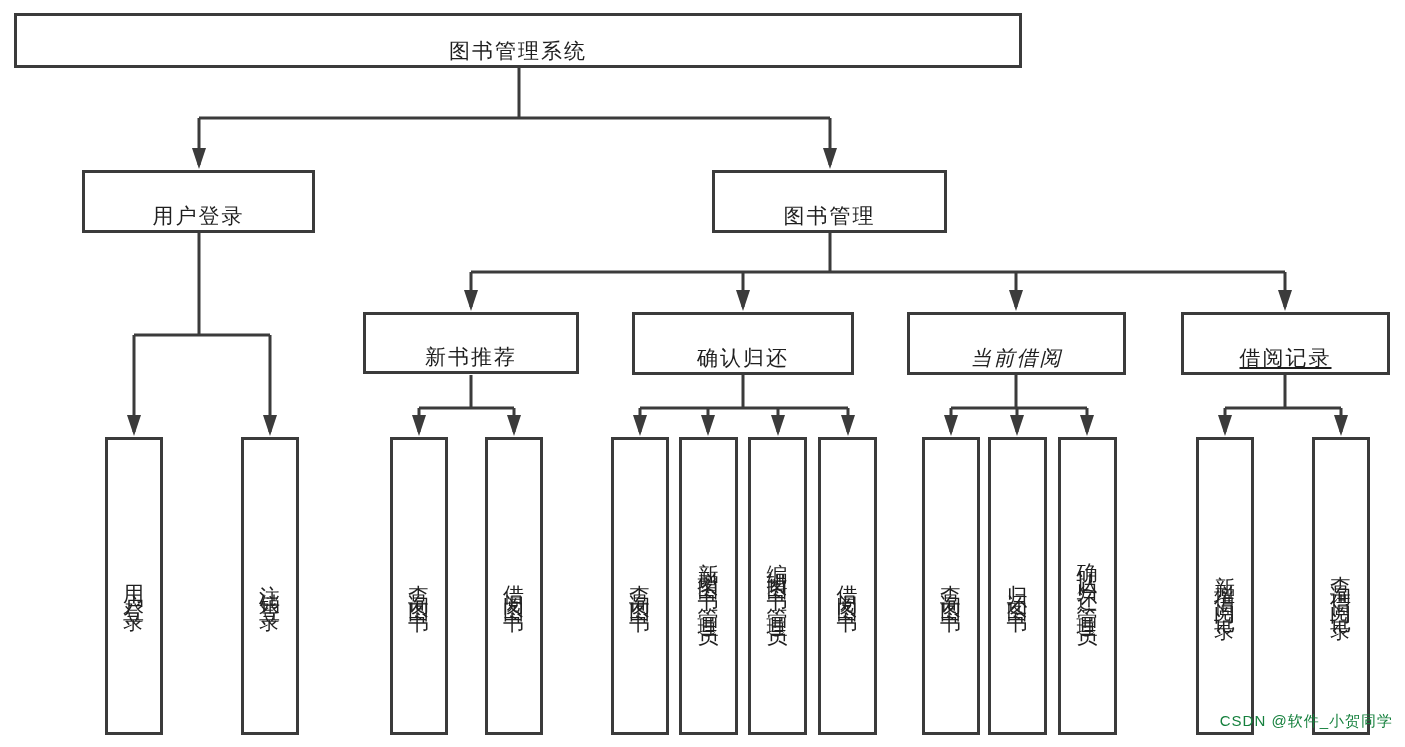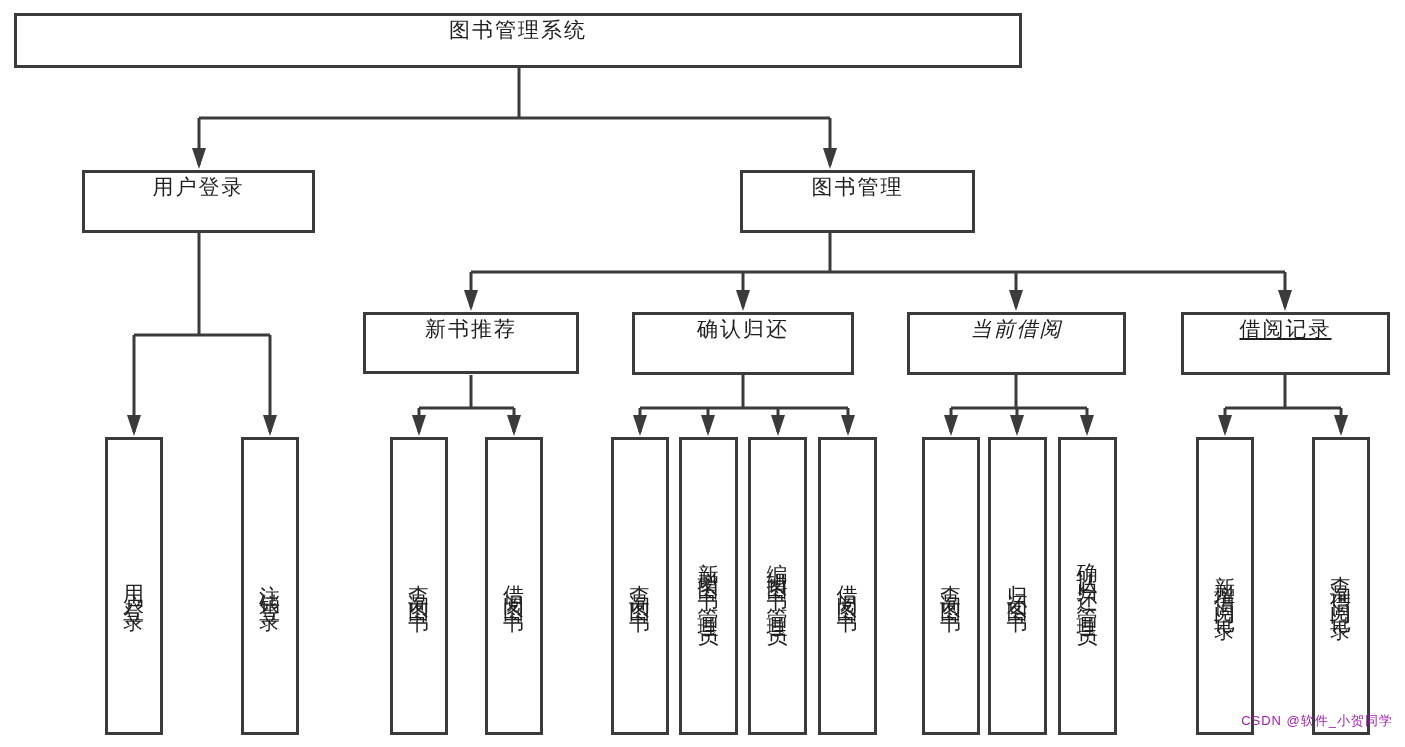--- a/index.html
+++ b/index.html
@@ -20,21 +20,21 @@
     position:absolute;left:0;top:0;width:1405px;height:747px;
     pointer-events:none;
   }
   svg.connectors path{stroke:var(--line);stroke-width:3;fill:none;}
   svg.connectors polygon{fill:var(--line);stroke:none;}
   .node{
     position:absolute;
     box-sizing:border-box;
     border:3px solid var(--line);
     background:var(--bg);
-    display:flex;align-items:flex-start;justify-content:center;
+    display:flex;align-items:flex-end;justify-content:center;
     font-size:21px;
     letter-spacing:2px;
     color:var(--text);
   }
   .leaf{
     position:absolute;
     box-sizing:border-box;
     border:3px solid var(--line);
     background:var(--bg);
     display:flex;align-items:center;justify-content:center;
@@ -44,23 +44,23 @@
   .leaf span{
     writing-mode:vertical-rl;
     text-orientation:mixed;
     letter-spacing:9px;
     line-height:1;
   }
   .watermark{
     position:absolute;
     right:12px;
     top:712px;
-    font-size:13px;
+    font-size:15px;
     letter-spacing:1px;
-    color:#a21caf;
+    color:#15803d;
     z-index:5;
     white-space:nowrap;
   }
 </style>
 </head>
 <body>
 
 <div id="canvas">
 
   <svg class="connectors" viewBox="0 0 1405 747" xmlns="http://www.w3.org/2000/svg">
@@ -106,21 +106,21 @@
     </g>
   </svg>
 
   <div class="node" style="left:14px;top:13px;width:1008px;height:55px;">
     <span>图书管理系统</span>
   </div>
 
   <div class="node" style="left:82px;top:170px;width:233px;height:63px;">
     <span>用户登录</span>
   </div>
-  <div class="node" style="left:740px;top:170px;width:235px;height:63px;">
+  <div class="node" style="left:712px;top:170px;width:235px;height:63px;">
     <span>图书管理</span>
   </div>
 
   <div class="node" style="left:363px;top:312px;width:216px;height:62px;">
     <span>新书推荐</span>
   </div>
   <div class="node" style="left:632px;top:312px;width:222px;height:63px;">
     <span>确认归还</span>
   </div>
   <div class="node" style="left:907px;top:312px;width:219px;height:63px;font-style:italic;">

